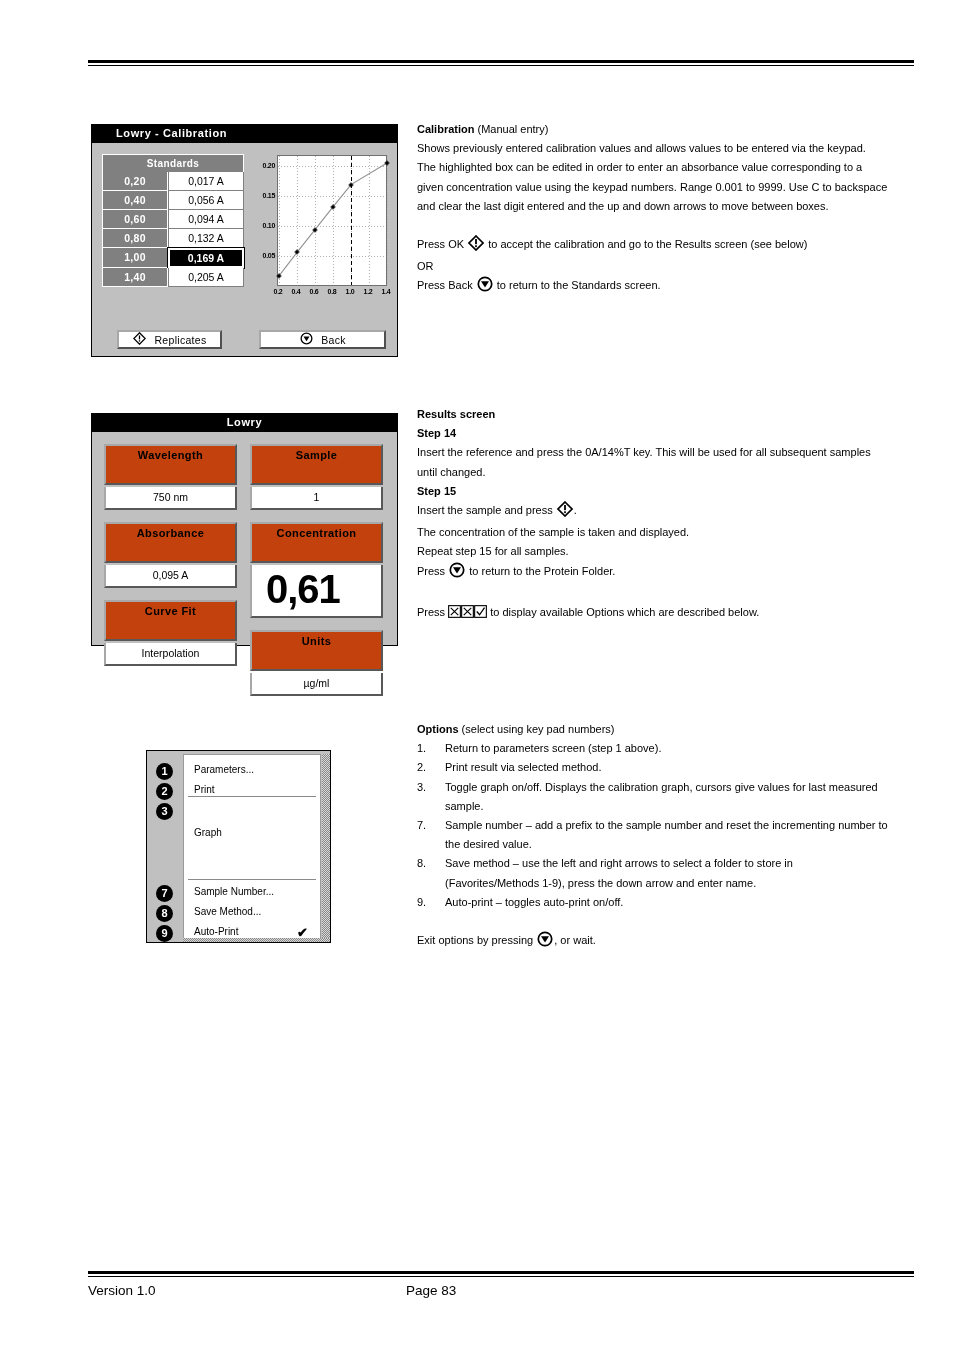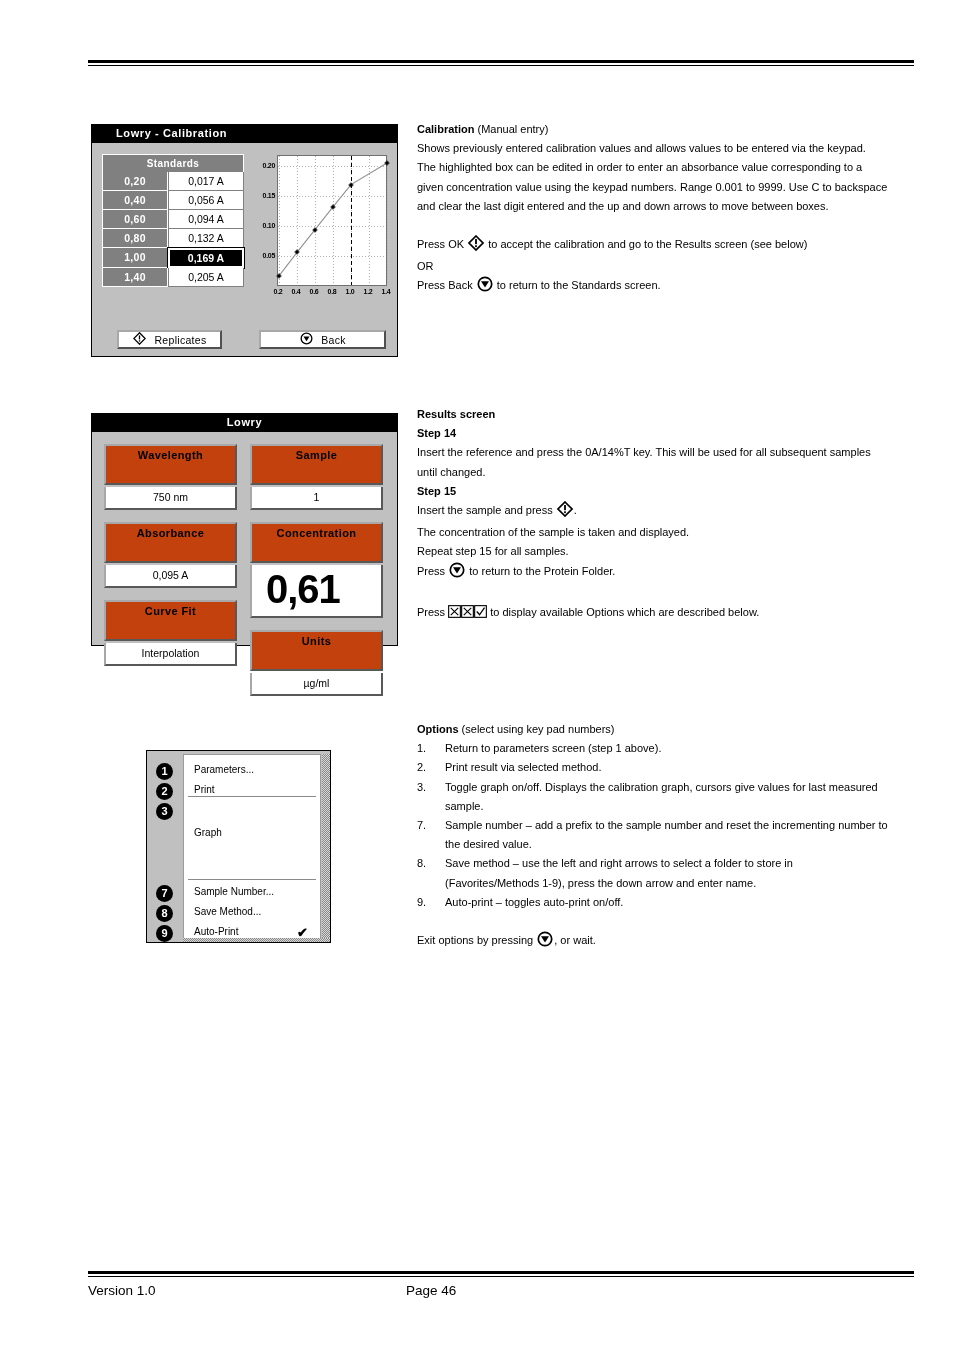--- a/index.html
+++ b/index.html
@@ -628,14 +628,14 @@
   </p>
 </div>
 
 <div class="rule-bottom">
   <div class="rule-thick"></div>
   <div class="rule-gap"></div>
   <div class="rule-thin"></div>
 </div>
 <div class="footer">
   <span class="footer-version">Version 1.0</span>
-  <span class="footer-page">Page 46</span>
+  <span class="footer-page">Page 83</span>
 </div>
 
 </body></html>

